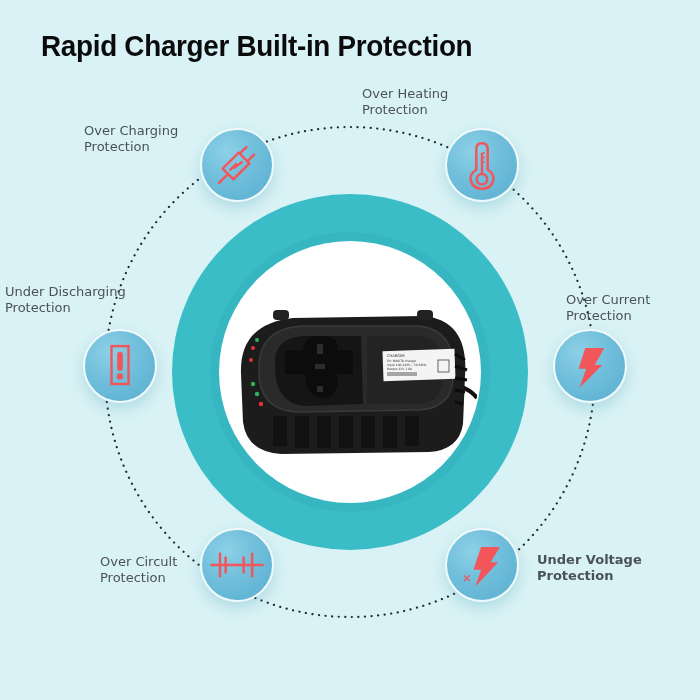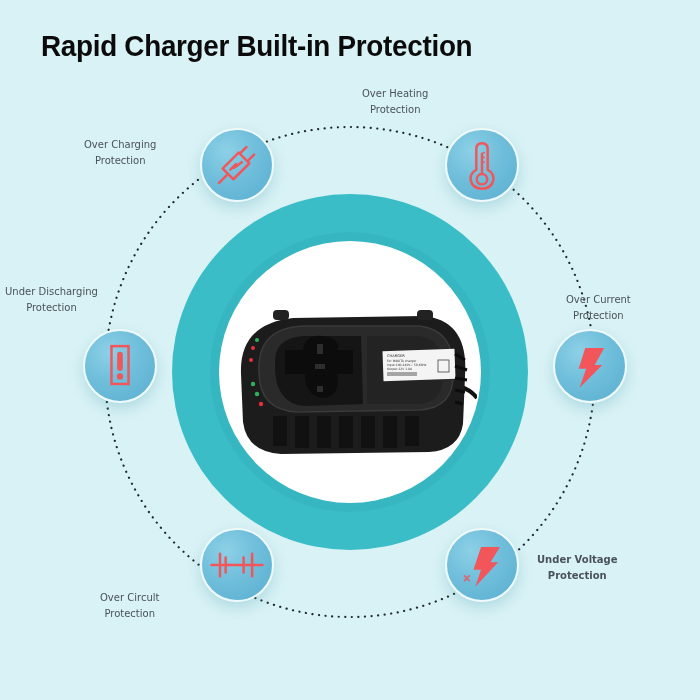--- a/index.html
+++ b/index.html
@@ -1,19 +1,19 @@
 <!DOCTYPE html>
 <html><head>
 <meta charset="utf-8">
 <style>
   html, body { margin:0; padding:0; }
   body { width:700px; height:700px; background:#d9f2f5; position:relative; overflow:hidden; font-family:"Liberation Sans", sans-serif; }
   .title { position:absolute; left:41px; top:30px; font-size:29px; font-weight:bold; color:#0b0b0b; letter-spacing:-0.3px; white-space:nowrap; transform:scaleX(0.96); transform-origin:left; }
   svg.stage { position:absolute; left:0; top:0; }
-  .label { position:absolute; font-family:"DejaVu Sans", sans-serif; font-size:10px; color:#4a5259; text-align:center; line-height:16px; white-space:nowrap; }
+  .label { position:absolute; font-family:"DejaVu Sans", sans-serif; font-size:13px; color:#4a5259; line-height:16px; white-space:nowrap; }
   .label span { display:block; }
   .badge { position:absolute; width:74px; height:74px; border-radius:50%;
     background:radial-gradient(circle at 35% 30%, #8dd0e6 0%, #6fbedb 45%, #5aaed0 100%);
     border:2px solid #eef9fb; box-shadow:0 6px 14px rgba(70,160,180,0.28); box-sizing:border-box; }
   .badge svg { position:absolute; left:0; top:0; width:100%; height:100%; }
   .charger { position:absolute; left:233px; top:304px; width:244px; height:158px; }
 </style>
 </head>
 <body>
 
@@ -136,36 +136,36 @@
 <div class="badge" style="left:445px; top:528px;">
   <svg viewBox="0 0 74 74">
     <path d="M36 18 L56 18 L46 34 L54 34 L30 60 L36 42 L28 42 Z" fill="#f2555a"></path>
     <g stroke="#f2555a" stroke-width="1.8" opacity="0.8">
         <line x1="18" y1="48" x2="24" y2="54"></line>
         <line x1="24" y1="48" x2="18" y2="54"></line>
       </g>
   </svg>
 </div>
 
-<div class="label" style="left:84px; top:137px;">
+<div class="label" style="left:84px; top:123px;">
   <span>Over Charging</span>
   <span>Protection</span>
 </div>
 <div class="label" style="left:362px; top:86px;">
   <span>Over Heating</span>
   <span>Protection</span>
 </div>
 <div class="label" style="left:5px; top:284px;">
   <span>Under Discharging</span>
   <span>Protection</span>
 </div>
 <div class="label" style="left:566px; top:292px;">
   <span>Over Current</span>
   <span>Protection</span>
 </div>
-<div class="label" style="left:100px; top:554px;margin-top:36px;">
+<div class="label" style="left:100px; top:554px;">
   <span>Over Circult</span>
   <span>Protection</span>
 </div>
 <div class="label" style="left:537px; top:552px;font-weight:bold;">
   <span>Under Voltage</span>
   <span>Protection</span>
 </div>
 
 </body></html>

